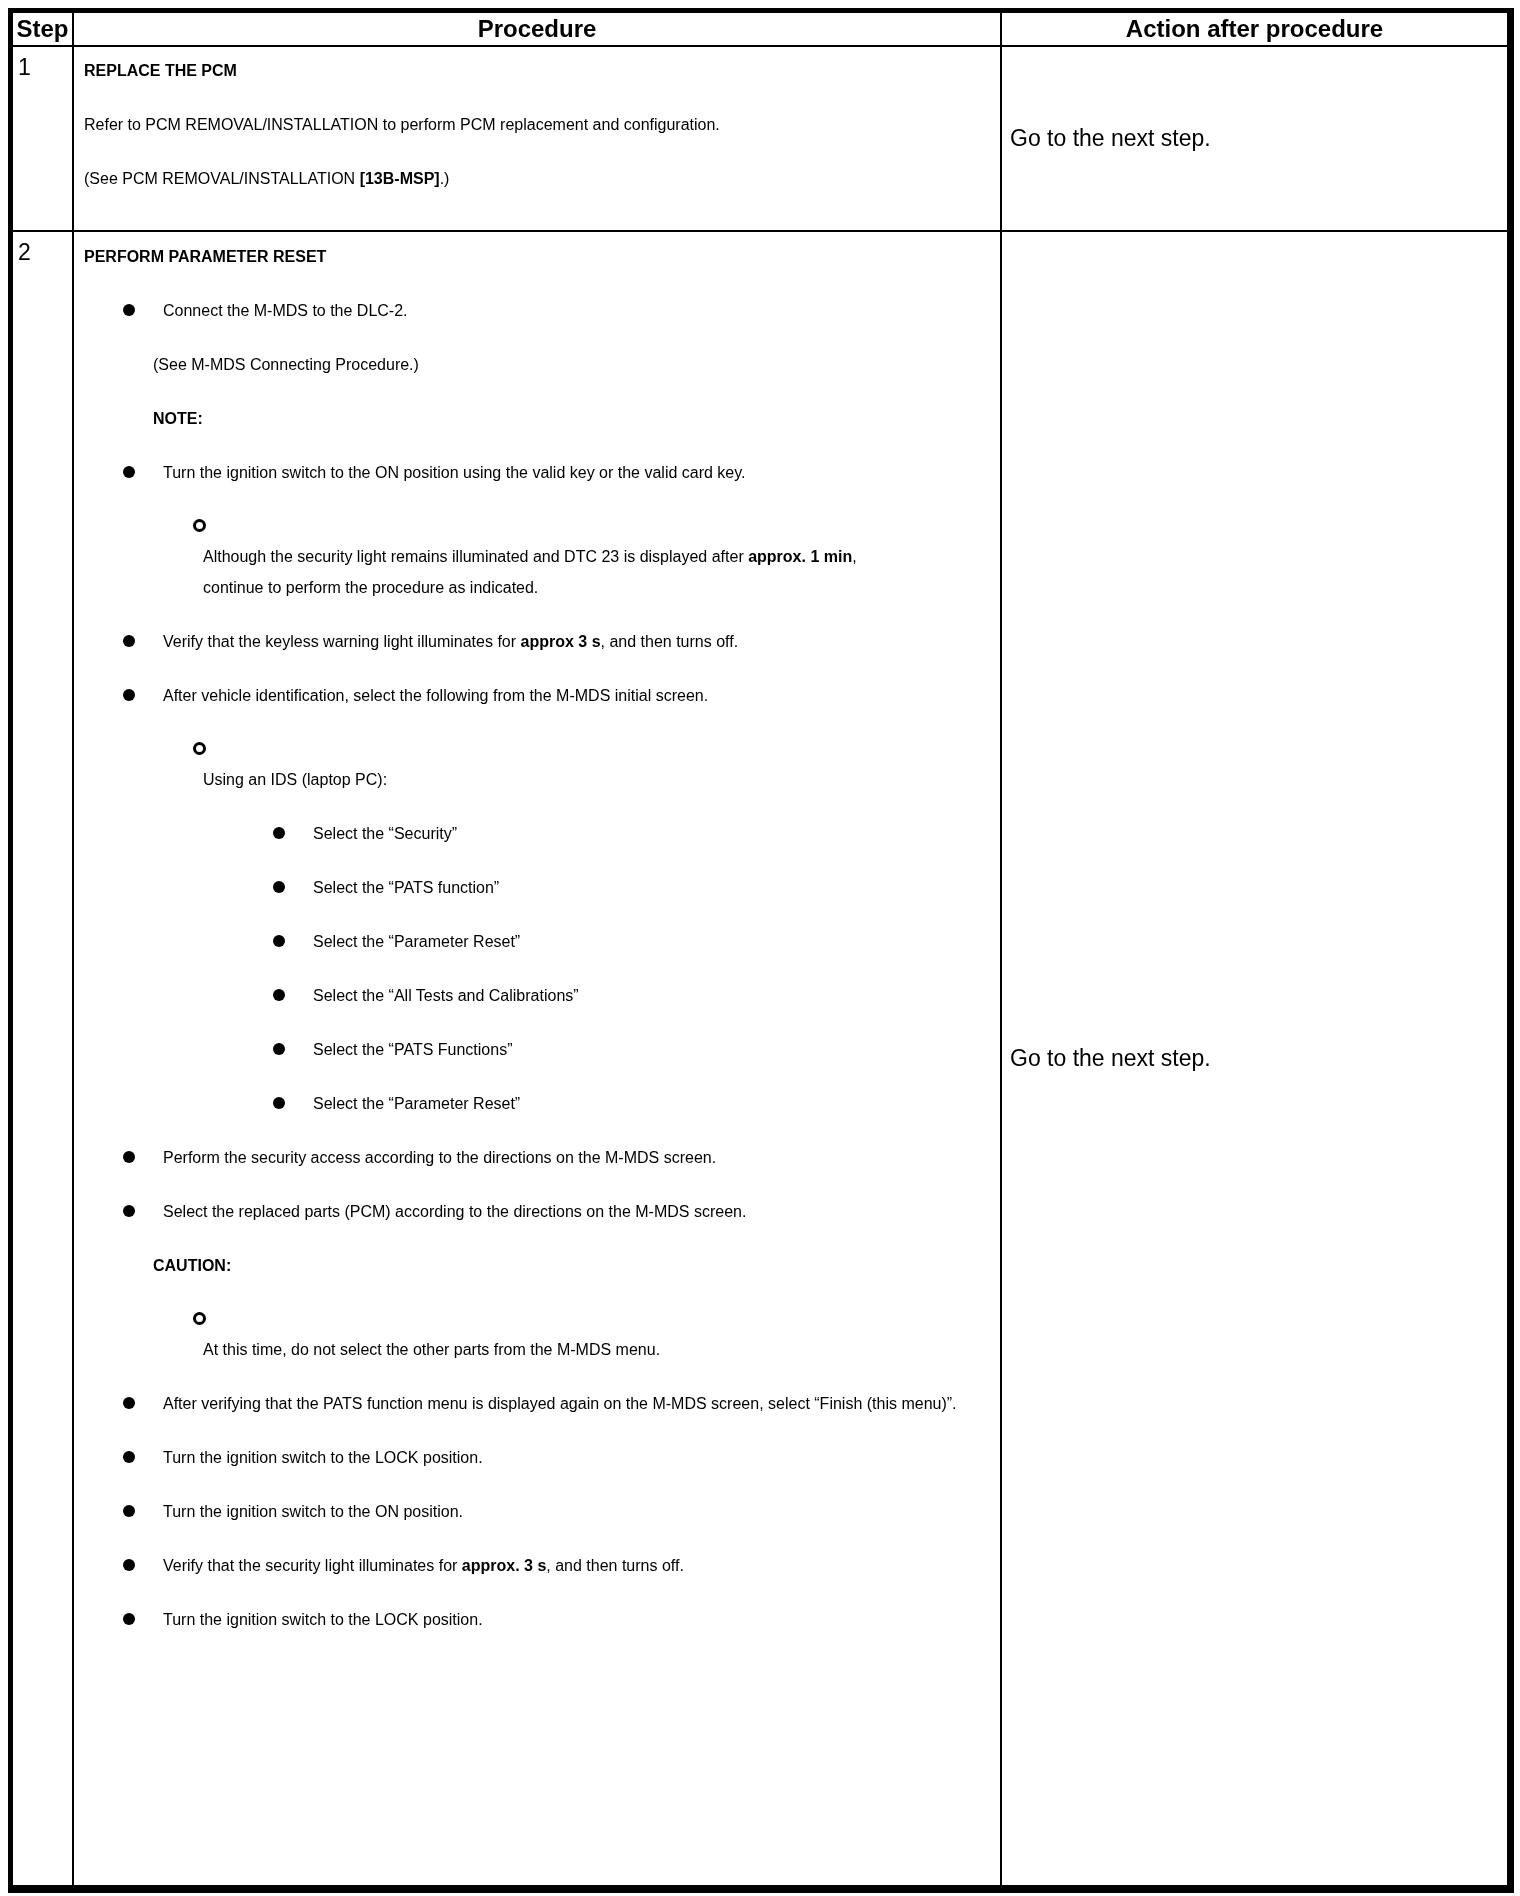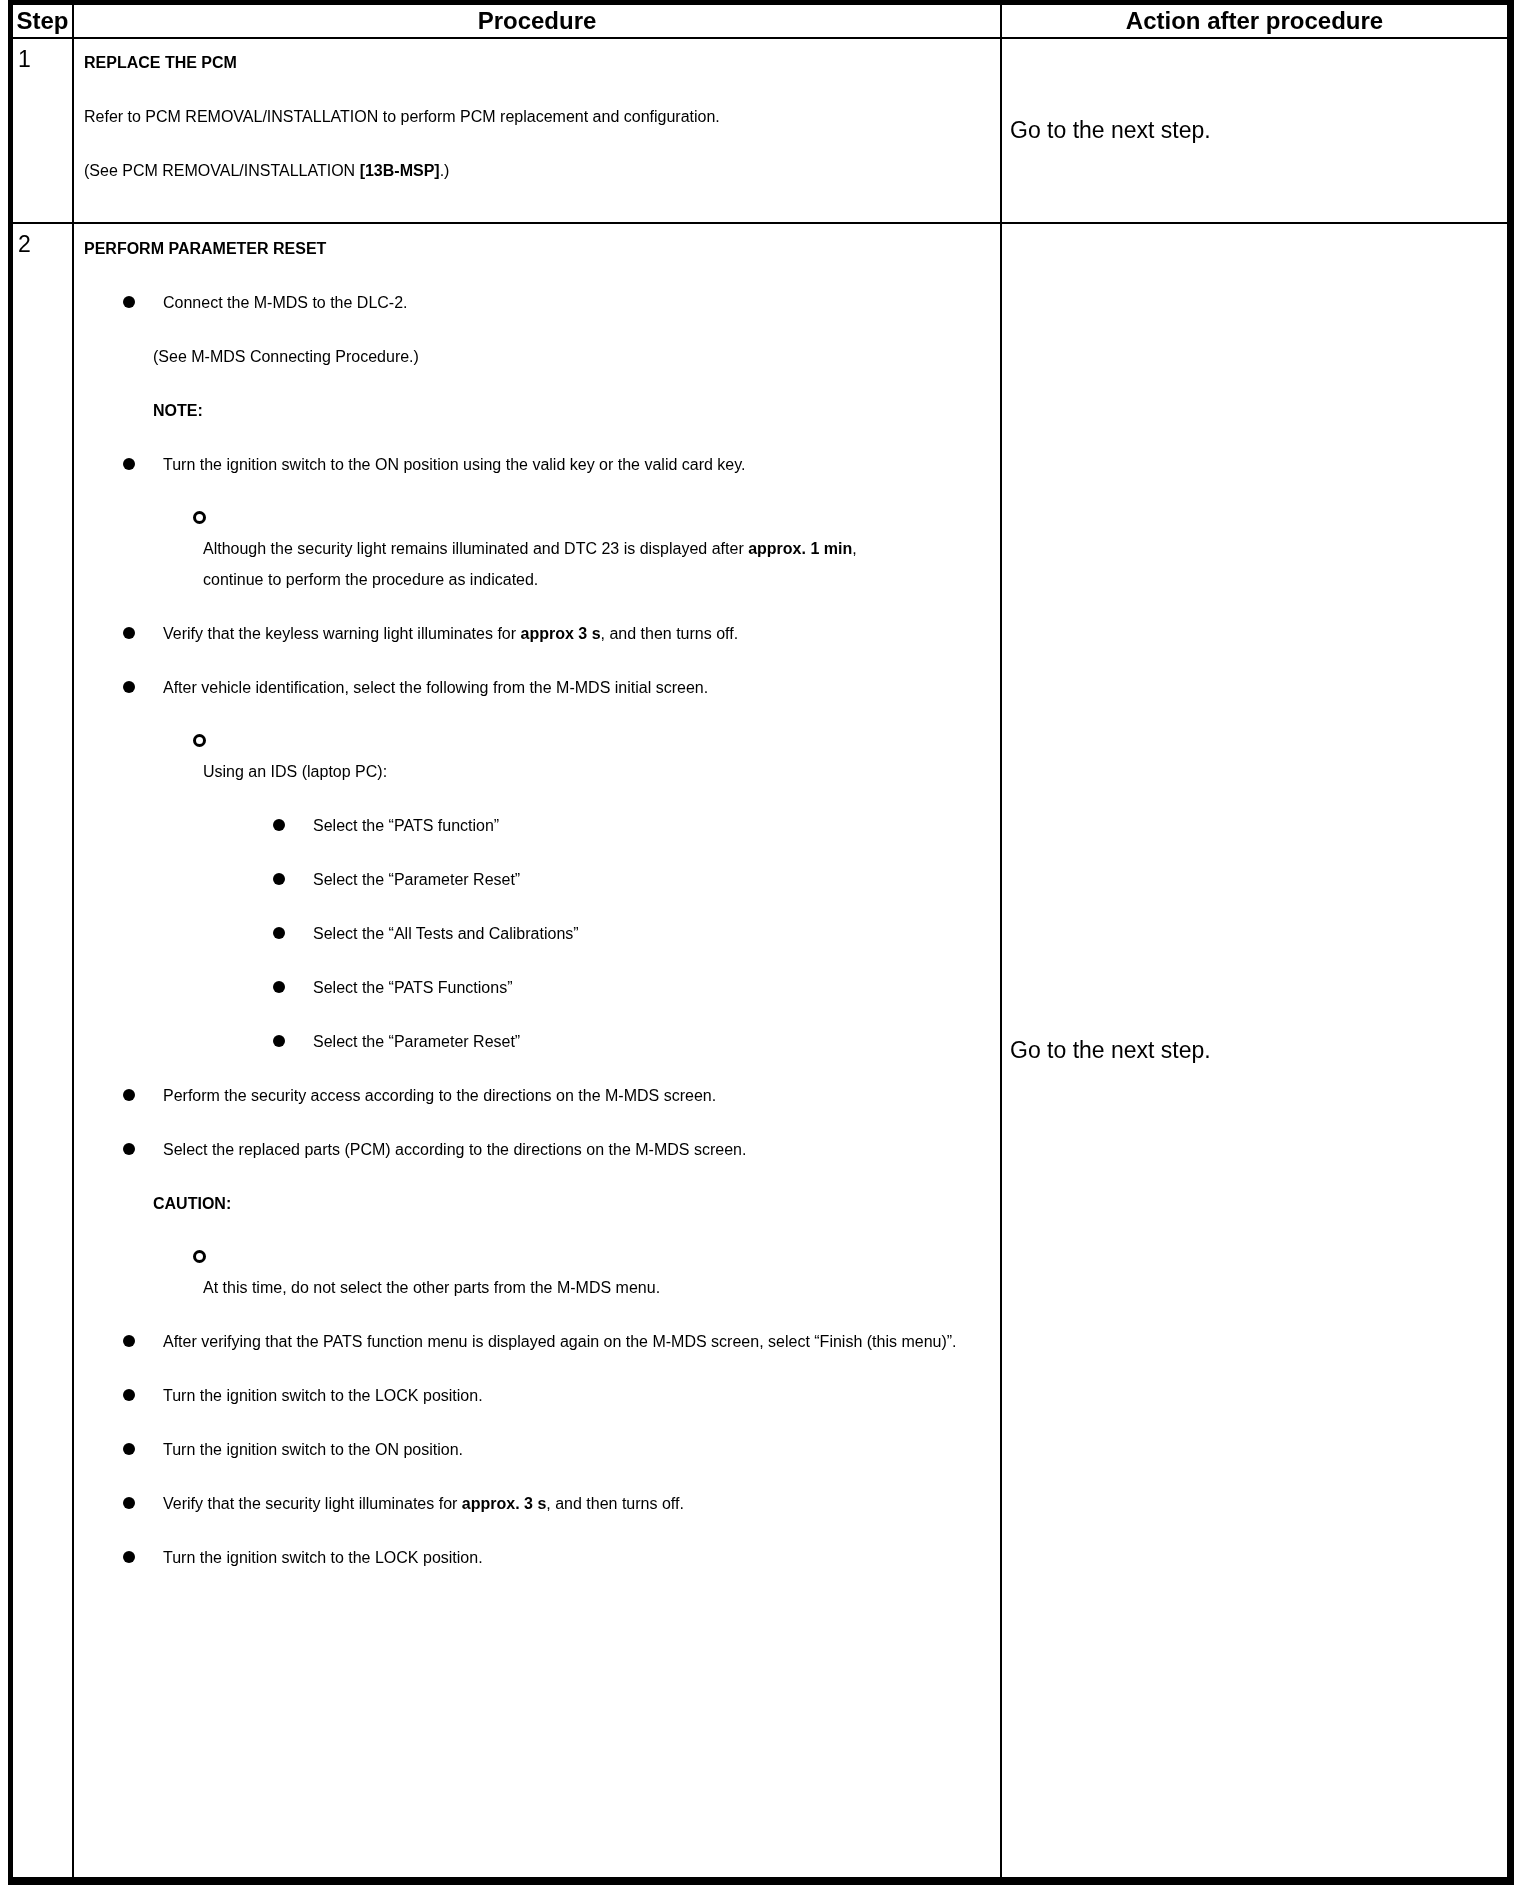--- a/index.html
+++ b/index.html
@@ -1,21 +1,21 @@
 <!DOCTYPE html>
 <html><head>
 <meta charset="utf-8">
 <style>
   html,body{margin:0;padding:0;background:#ffffff;}
   .page{
     position:relative;width:1520px;height:1896px;background:#ffffff;color:#000000;
     font-family:"Liberation Sans","DejaVu Sans",sans-serif;overflow:hidden;
   }
   .tbl{
-    position:absolute;left:8px;top:0;width:1506px;height:1885px;box-sizing:border-box;
+    position:absolute;left:8px;top:8px;width:1506px;height:1885px;box-sizing:border-box;
     background:#ffffff;border:5px solid #000;border-right-width:7px;border-bottom-width:8px;
     display:grid;grid-template-columns:61px 928px 1fr;grid-template-rows:34px 185px 1fr;
     overflow:hidden;
   }
   .cell{box-sizing:border-box;min-width:0;}
   .cr{border-right:2px solid #000;}
   .cb{border-bottom:2px solid #000;}
   .hcell{display:flex;align-items:center;justify-content:center;font-weight:bold;font-size:24px;}
   .stepcell{font-size:23px;padding:6px 2px 0 5px;line-height:28px;}
   .proccell{font-size:16px;line-height:31px;padding:8px 6px 0 10px;}
@@ -94,20 +94,26 @@
         <div class="blk fx i2">
           <span class="m">
             <span class="ring"></span>
           </span>
           <span class="txt"><span>Using an IDS (laptop PC):</span></span>
         </div>
         <div class="blk fx i3">
           <span class="m">
             <span class="dot"></span>
           </span>
+          <span class="txt"><span>Select the “Security”</span></span>
+        </div>
+        <div class="blk fx i3">
+          <span class="m">
+            <span class="dot"></span>
+          </span>
           <span class="txt"><span>Select the “PATS function”</span></span>
         </div>
         <div class="blk fx i3">
           <span class="m">
             <span class="dot"></span>
           </span>
           <span class="txt"><span>Select the “Parameter Reset”</span></span>
         </div>
         <div class="blk fx i3">
           <span class="m">

